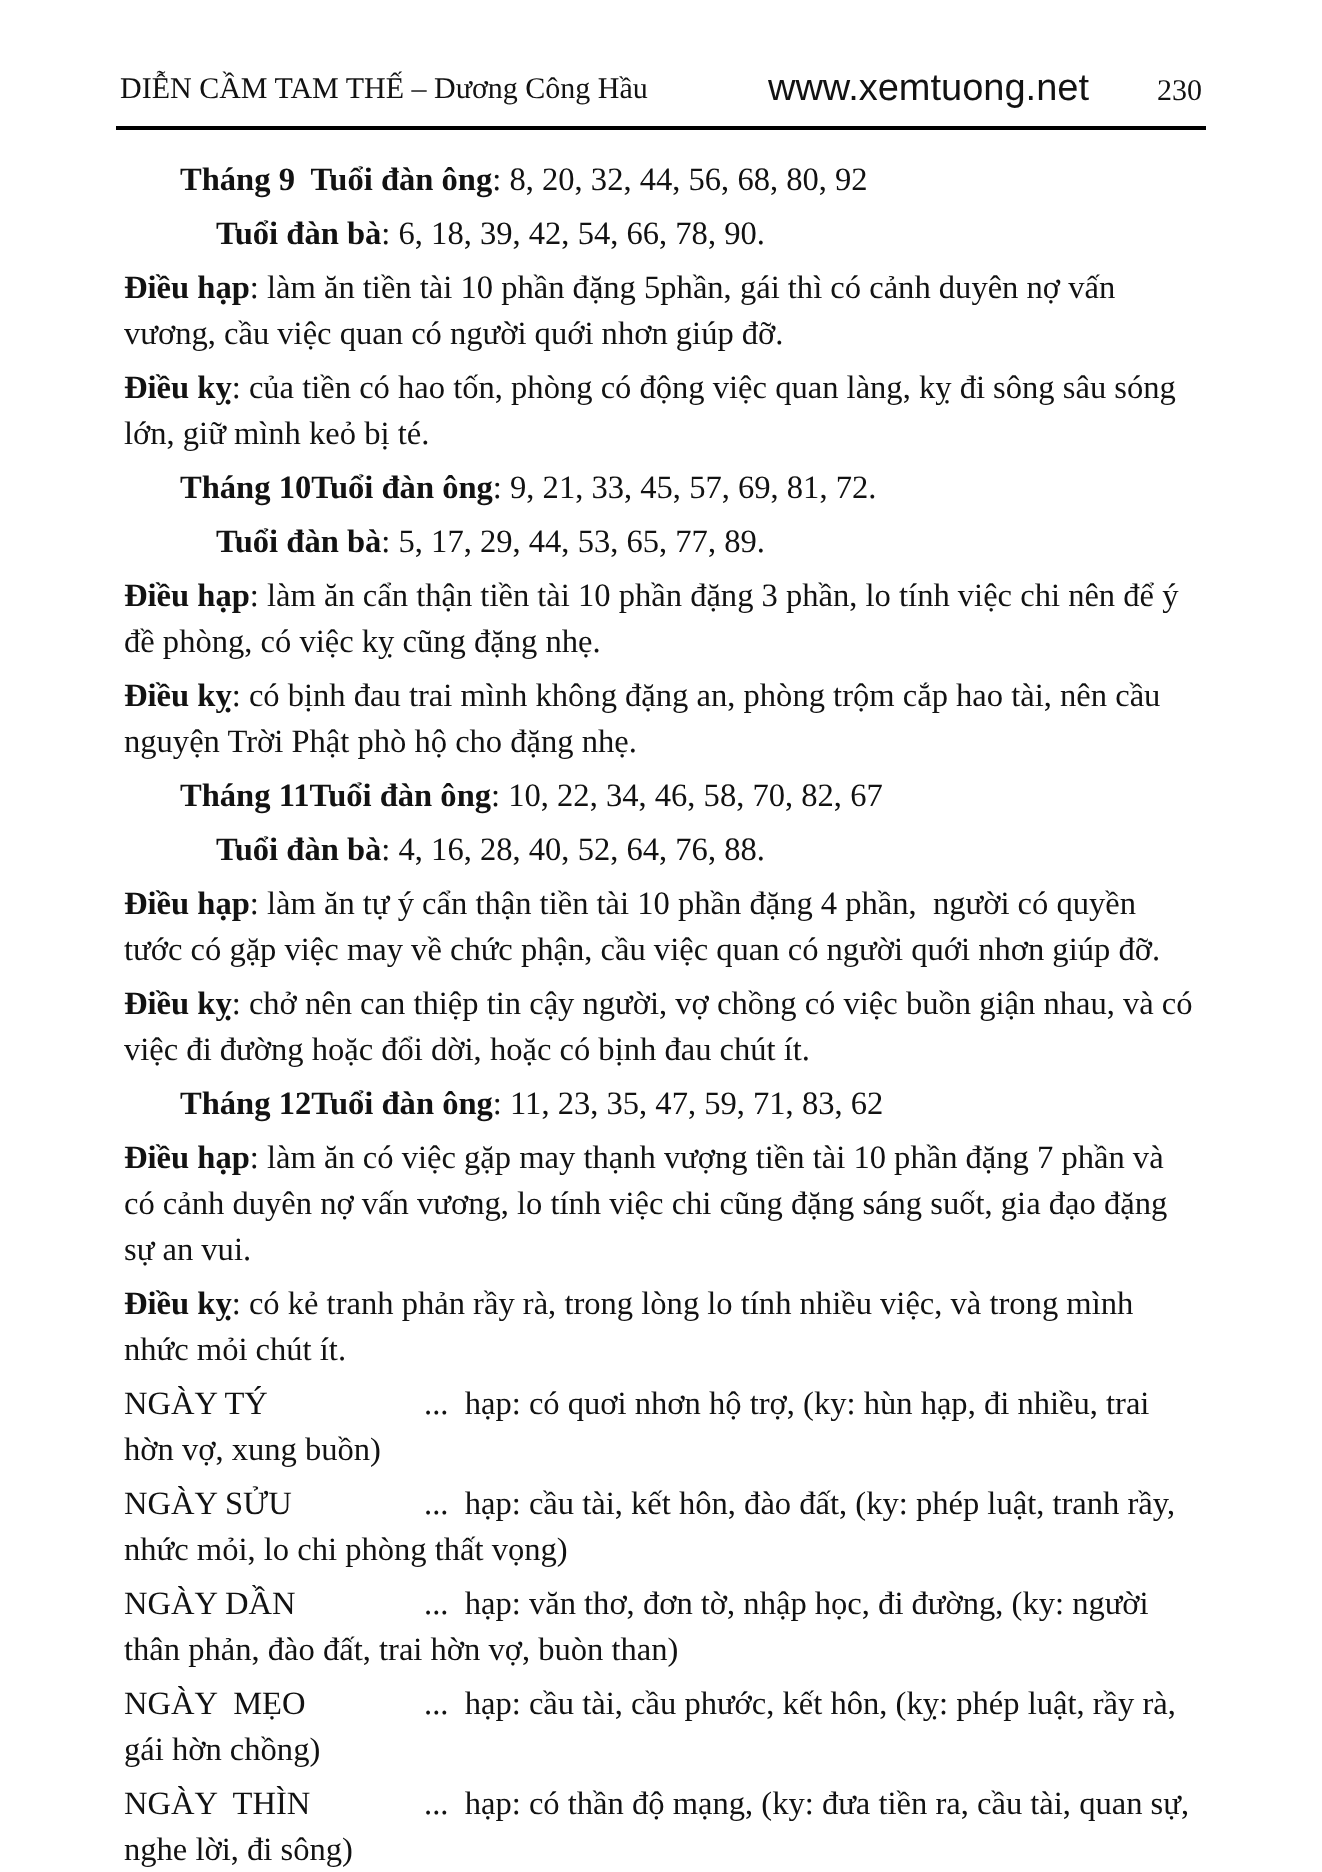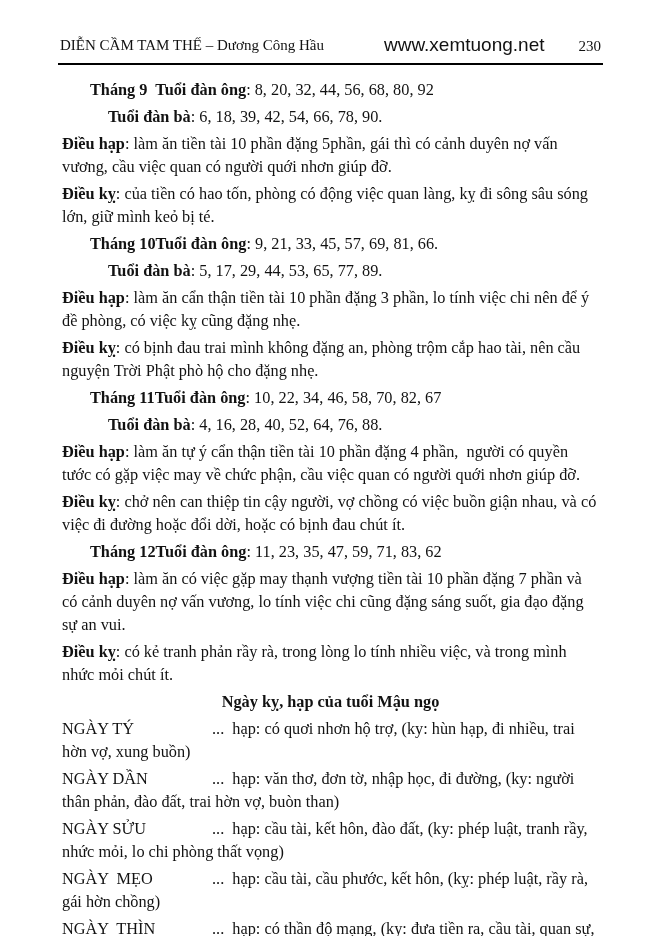--- a/index.html
+++ b/index.html
@@ -73,38 +73,37 @@
   </div>
   <hr class="header-rule">
 
   <div class="content">
 
     <p class="indent1"><span class="bold">Tháng 9  Tuổi đàn ông</span><span>: 8, 20, 32, 44, 56, 68, 80, 92</span></p>
     <p class="indent2"><span class="bold">Tuổi đàn bà</span><span>: 6, 18, 39, 42, 54, 66, 78, 90.</span></p>
     <p><span class="bold">Điều hạp</span><span>: làm ăn tiền tài 10 phần đặng 5phần, gái thì có cảnh duyên nợ vấn vương, cầu việc quan có người quới nhơn giúp đỡ.</span></p>
     <p><span class="bold">Điều kỵ</span><span>: của tiền có hao tốn, phòng có động việc quan làng, kỵ đi sông sâu sóng lớn, giữ mình keỏ bị té.</span></p>
 
-    <p class="indent1"><span class="bold">Tháng 10Tuổi đàn ông</span><span>: 9, 21, 33, 45, 57, 69, 81, 66.</span></p>
+    <p class="indent1"><span class="bold">Tháng 10Tuổi đàn ông</span><span>: 9, 21, 33, 45, 57, 69, 81, 72.</span></p>
     <p class="indent2"><span class="bold">Tuổi đàn bà</span><span>: 5, 17, 29, 44, 53, 65, 77, 89.</span></p>
     <p><span class="bold">Điều hạp</span><span>: làm ăn cẩn thận tiền tài 10 phần đặng 3 phần, lo tính việc chi nên để ý đề phòng, có việc kỵ cũng đặng nhẹ.</span></p>
     <p><span class="bold">Điều kỵ</span><span>: có bịnh đau trai mình không đặng an, phòng trộm cắp hao tài, nên cầu nguyện Trời Phật phò hộ cho đặng nhẹ.</span></p>
 
     <p class="indent1"><span class="bold">Tháng 11Tuổi đàn ông</span><span>: 10, 22, 34, 46, 58, 70, 82, 67</span></p>
     <p class="indent2"><span class="bold">Tuổi đàn bà</span><span>: 4, 16, 28, 40, 52, 64, 76, 88.</span></p>
     <p><span class="bold">Điều hạp</span><span>: làm ăn tự ý cẩn thận tiền tài 10 phần đặng 4 phần,  người có quyền tước có gặp việc may về chức phận, cầu việc quan có người quới nhơn giúp đỡ.</span></p>
     <p><span class="bold">Điều kỵ</span><span>: chở nên can thiệp tin cậy người, vợ chồng có việc buồn giận nhau, và có việc đi đường hoặc đổi dời, hoặc có bịnh đau chút ít.</span></p>
 
     <p class="indent1"><span class="bold">Tháng 12Tuổi đàn ông</span><span>: 11, 23, 35, 47, 59, 71, 83, 62</span></p>
     <p><span class="bold">Điều hạp</span><span>: làm ăn có việc gặp may thạnh vượng tiền tài 10 phần đặng 7 phần và có cảnh duyên nợ vấn vương, lo tính việc chi cũng đặng sáng suốt, gia đạo đặng sự an vui.</span></p>
     <p><span class="bold">Điều kỵ</span><span>: có kẻ tranh phản rầy rà, trong lòng lo tính nhiều việc, và trong mình nhức mỏi chút ít.</span></p>
 
-    <p class="section-heading">Ngày kỵ, hạp của tuổi Mậu ngọ</p>
 
     <p><span class="day-name">NGÀY TÝ</span><span>...  hạp: có quơi nhơn hộ trợ, (ky: hùn hạp, đi nhiều, trai hờn vợ, xung buồn)</span></p>
+    <p><span class="day-name">NGÀY SỬU</span><span>...  hạp: cầu tài, kết hôn, đào đất, (ky: phép luật, tranh rầy, nhức mỏi, lo chi phòng thất vọng)</span></p>
     <p><span class="day-name">NGÀY DẦN</span><span>...  hạp: văn thơ, đơn tờ, nhập học, đi đường, (ky: người thân phản, đào đất, trai hờn vợ, buòn than)</span></p>
-    <p><span class="day-name">NGÀY SỬU</span><span>...  hạp: cầu tài, kết hôn, đào đất, (ky: phép luật, tranh rầy, nhức mỏi, lo chi phòng thất vọng)</span></p>
     <p><span class="day-name">NGÀY  MẸO</span><span>...  hạp: cầu tài, cầu phước, kết hôn, (kỵ: phép luật, rầy rà, gái hờn chồng)</span></p>
     <p><span class="day-name">NGÀY  THÌN</span><span>...  hạp: có thần độ mạng, (ky: đưa tiền ra, cầu tài, quan sự, nghe lời, đi sông)</span></p>
     <p><span class="day-name">NGÀY  TỴ</span><span>...  hạp: cầu tiên bà cứu bịnh, (ky: bịnh hoạn, kẻ gian tham)</span></p>
     <p><span class="day-name">NGÀY  NGỌ</span><span>...  hạp: văn thơ, đơn tờ, nhập học, quới nhơn hộ trợ, (kỵ: nghe lời, hùn hạp, can thiệp, ác nhơn phản, xung buồn)</span></p>
 
   </div>
 </div>
 
 </body></html>

